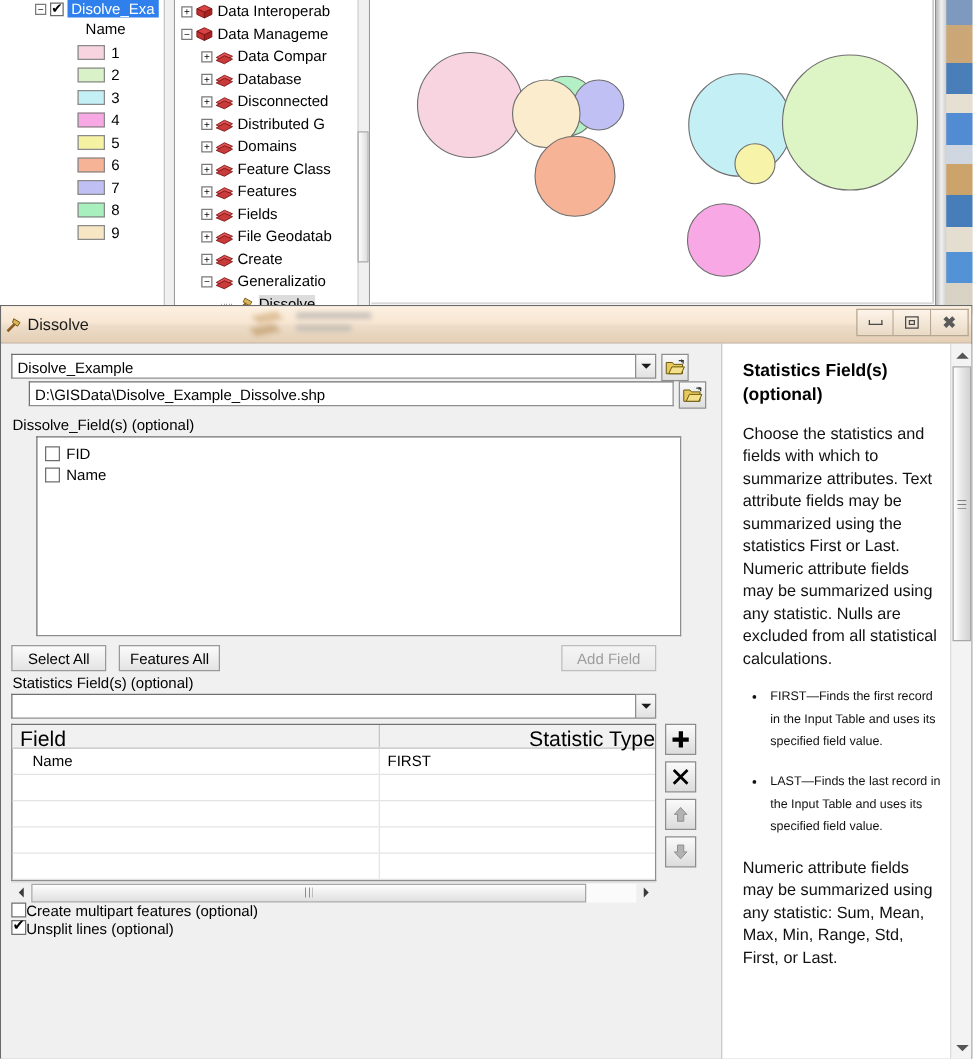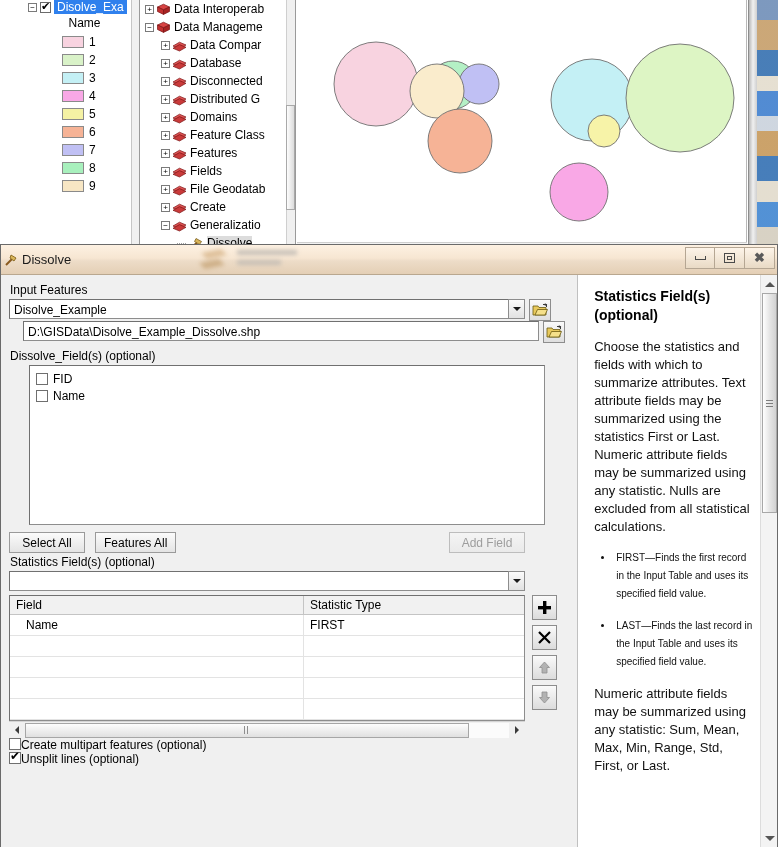--- a/index.html
+++ b/index.html
@@ -182,23 +182,23 @@
   }
   .btn.disabled { color: #9d9d9d; background: linear-gradient(180deg,#f4f4f4,#eaeaea); border-color:#bdbdbd; }
   .spacer { flex: 1 1 auto; }
 
   .grid-wrap { display: flex; gap: 7px; margin-top: 4px; }
   .grid {
     width: 516px; background: #ffffff; border: 1px solid #8d8d8d;
     border-top-color:#707070; border-left-color:#707070;
   }
   .grid-head { display: flex; height: 19px; background: #f1f1f1; border-bottom: 1px solid #c4c4c4; }
-  .gh { font-size: 12px; color: #000; padding: 2px 0 0 6px; border-right: 1px solid #c4c4c4; }
+  .gh { font-size: 17px; color: #000; padding: 2px 0 0 6px; border-right: 1px solid #c4c4c4; }
   .gh.c1 { width: 294px; }
-  .gh.c2 { flex: 1 1 auto; border-right: none; }
+  .gh.c2 { flex: 1 1 auto; border-right: none; text-align: right; }
   .grow { display: flex; height: 21px; border-bottom: 1px solid #e3e3e3; }
   .gc { font-size: 12px; color: #000; padding: 3px 0 0 6px; border-right: 1px solid #e3e3e3; }
   .gc.c1 { width: 294px; padding-left: 16px; }
   .gc.c2 { flex: 1 1 auto; border-right: none; }
 
   .hscroll { display: flex; align-items: center; height: 17px; background: #f0f0f0;
     border-top: 1px solid #d4d4d4; }
   .hs-arrow { width: 16px; height: 15px; display:flex; align-items:center; justify-content:center; background:#f0f0f0; }
   .tri-left { width:0;height:0;border-top:4px solid transparent;border-bottom:4px solid transparent;border-right:4px solid #3a3a3a;}
   .tri-right{ width:0;height:0;border-top:4px solid transparent;border-bottom:4px solid transparent;border-left:4px solid #3a3a3a;}
@@ -487,21 +487,20 @@
         <div class="win-btn">
           <div class="glyph-close">✖</div>
         </div>
       </div>
     </div>
 
     <div class="dlg-body">
 
       <div class="left-pane">
 
-        <label class="lbl">Input Features</label>
         <div class="row-inline">
           <div class="combo">
             <div class="txtbox">Disolve_Example</div>
             <div class="combo-arrow">
               <div class="tri-down"></div>
             </div>
           </div>
           <div class="browse-btn">
             <svg width="16" height="14" viewBox="0 0 16 14">
               <path d="M1 3 L6 3 L7 4.5 L14 4.5 L14 12 L1 12 Z" fill="#e8c95c" stroke="#6b5a10" stroke-width=".8"></path>

